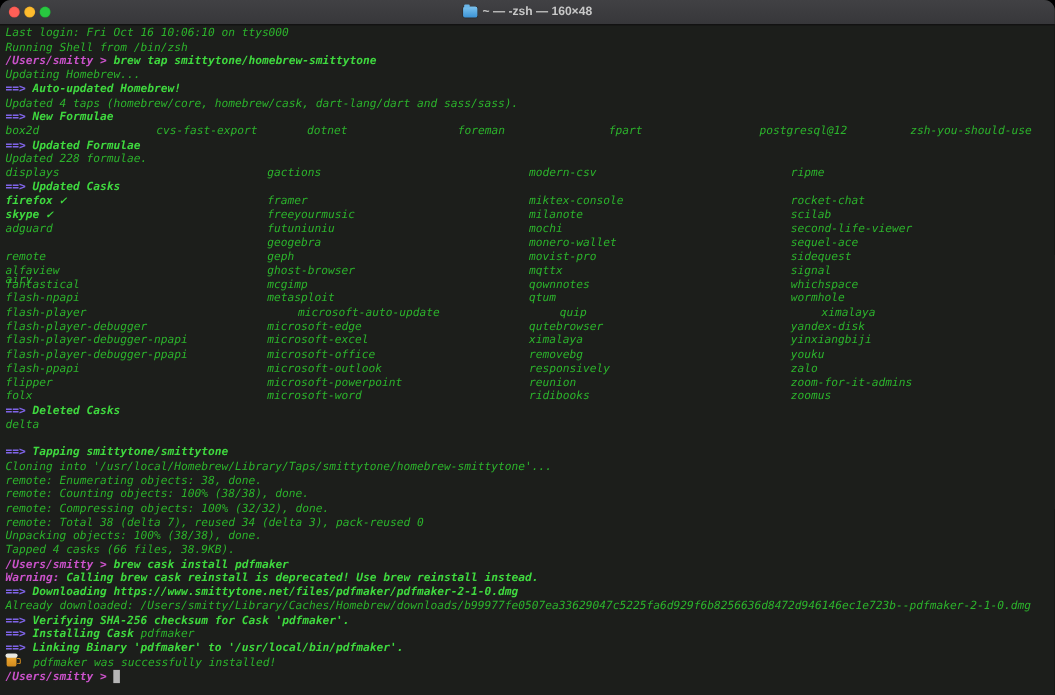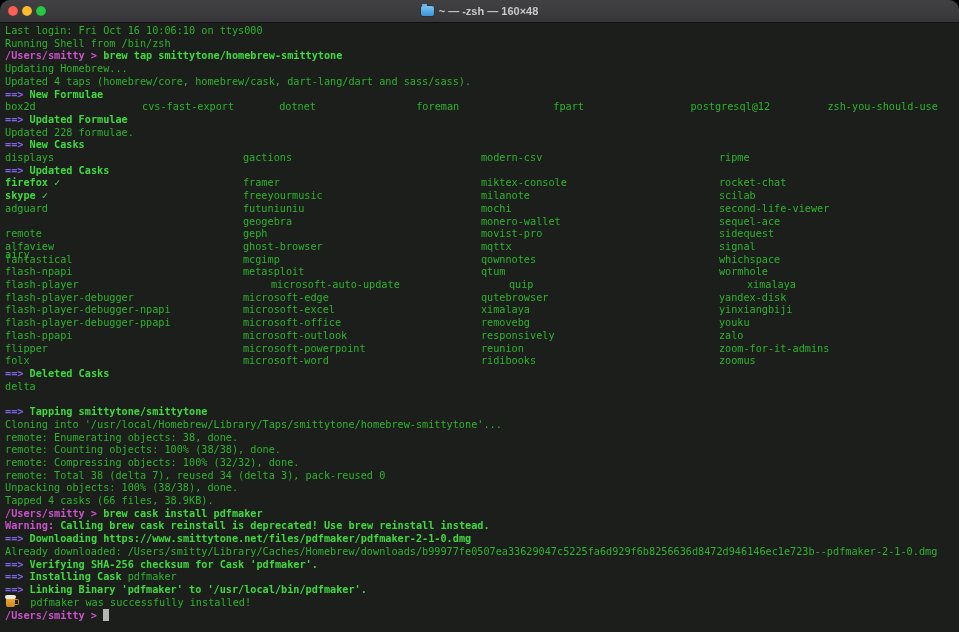--- a/index.html
+++ b/index.html
@@ -16,21 +16,21 @@
   .light.min{background:#febc2e;}
   .light.max{background:#28c840;}
   .title-wrap{display:flex;align-items:center;gap:5px;}
   .folder-icon{width:13px;height:10px;background:linear-gradient(#7cc3ef,#3b93d6);
                border-radius:2px;position:relative;box-shadow:0 0 0 0.5px rgba(0,0,0,.4);}
   .folder-icon::before{content:"";position:absolute;top:-2px;left:1px;width:5px;height:3px;
                background:#6ab6e9;border-radius:1px 1px 0 0;}
   .title-text{font:bold 11px "Liberation Sans",sans-serif;color:#c8c8c8;}
   
   .screen{flex:1 1 auto;padding:2px 0 0 5px;overflow:hidden;
-          font-family:"DejaVu Sans Mono",monospace;font-size:10.2px;}
+          font-family:"DejaVu Sans Mono",monospace;font-size:10.2px;font-style:italic;}
   .term-line{white-space:pre;line-height:12.708px;height:12.708px;}
   .cell{display:inline-block;white-space:pre;overflow:visible;vertical-align:top;}
   .g{color:#2cb42c;}
   .gb{color:#3fd93f;font-weight:bold;}
   .mag{color:#ca52ca;font-weight:bold;}
   .vio{color:#7f64e8;font-weight:bold;}
   .cursor{display:inline-block;width:1ch;height:12px;background:#b5b5b5;
           vertical-align:text-bottom;}
   .icon-beer{display:inline-block;width:9px;height:9px;background:linear-gradient(#f0a930,#cf8a1e);
           border-radius:1px 1px 2px 2px;position:relative;margin:0 3px 0 1px;vertical-align:-1px;}
@@ -53,26 +53,26 @@
       <span class="folder-icon"></span>
       <span class="title-text">~ — -zsh — 160×48</span>
     </div>
   </div>
   <div class="screen">
     <div>
         <div class="term-line"><span class="g">Last login: Fri Oct 16 10:06:10 on ttys000</span></div>
         <div class="term-line"><span class="g">Running Shell from /bin/zsh</span></div>
         <div class="term-line"><span class="mag">/Users/smitty &gt; </span><span class="gb">brew tap smittytone/homebrew-smittytone</span></div>
         <div class="term-line"><span class="g">Updating Homebrew...</span></div>
+        <div class="term-line"><span class="vio">==&gt; </span><span class="gb">Auto-updated Homebrew!</span></div>
         <div class="term-line"><span class="g">Updated 4 taps (homebrew/core, homebrew/cask, dart-lang/dart and sass/sass).</span></div>
         <div class="term-line"><span class="vio">==&gt; </span><span class="gb">New Formulae</span></div>
         <div class="term-line"><span class="cell g" style="width: 22.35ch;">box2d</span><span class="cell g" style="width: 22.35ch;">cvs-fast-export</span><span class="cell g" style="width: 22.35ch;">dotnet</span><span class="cell g" style="width: 22.35ch;">foreman</span><span class="cell g" style="width: 22.35ch;">fpart</span><span class="cell g" style="width: 22.35ch;">postgresql@12</span><span class="cell g">zsh-you-should-use</span></div>
         <div class="term-line"><span class="vio">==&gt; </span><span class="gb">Updated Formulae</span></div>
         <div class="term-line"><span class="g">Updated 228 formulae.</span></div>
-        <div class="term-line"><span class="vio">==&gt; </span><span class="gb">New Casks</span></div>
         <div class="term-line"><span class="cell g" style="width: 38.8ch;">displays</span><span class="cell g" style="width: 38.8ch;">gactions</span><span class="cell g" style="width: 38.8ch;">modern-csv</span><span class="cell g">ripme</span></div>
         <div class="term-line"><span class="vio">==&gt; </span><span class="gb">Updated Casks</span></div>
         <div class="term-line"><span class="cell gb" style="width: 38.8ch;">firefox ✓</span><span class="cell g" style="width: 38.8ch;">framer</span><span class="cell g" style="width: 38.8ch;">miktex-console</span><span class="cell g">rocket-chat</span></div>
         <div class="term-line"><span class="cell gb" style="width: 38.8ch;">skype ✓</span><span class="cell g" style="width: 38.8ch;">freeyourmusic</span><span class="cell g" style="width: 38.8ch;">milanote</span><span class="cell g">scilab</span></div>
         <div class="term-line"><span class="cell g" style="width: 38.8ch;">adguard</span><span class="cell g" style="width: 38.8ch;">futuniuniu</span><span class="cell g" style="width: 38.8ch;">mochi</span><span class="cell g">second-life-viewer</span></div>
         <div class="term-line"><span class="cell g" style="width: 38.8ch; margin-top: 33px;">airy</span><span class="cell g" style="width: 38.8ch;">geogebra</span><span class="cell g" style="width: 38.8ch;">monero-wallet</span><span class="cell g">sequel-ace</span></div>
         <div class="term-line"><span class="cell g" style="width: 38.8ch;">remote</span><span class="cell g" style="width: 38.8ch;">geph</span><span class="cell g" style="width: 38.8ch;">movist-pro</span><span class="cell g">sidequest</span></div>
         <div class="term-line"><span class="cell g" style="width: 38.8ch;">alfaview</span><span class="cell g" style="width: 38.8ch;">ghost-browser</span><span class="cell g" style="width: 38.8ch;">mqttx</span><span class="cell g">signal</span></div>
         <div class="term-line"><span class="cell g" style="width: 38.8ch;">fantastical</span><span class="cell g" style="width: 38.8ch;">mcgimp</span><span class="cell g" style="width: 38.8ch;">qownnotes</span><span class="cell g">whichspace</span></div>
         <div class="term-line"><span class="cell g" style="width: 38.8ch;">flash-npapi</span><span class="cell g" style="width: 38.8ch;">metasploit</span><span class="cell g" style="width: 38.8ch;">qtum</span><span class="cell g">wormhole</span></div>

